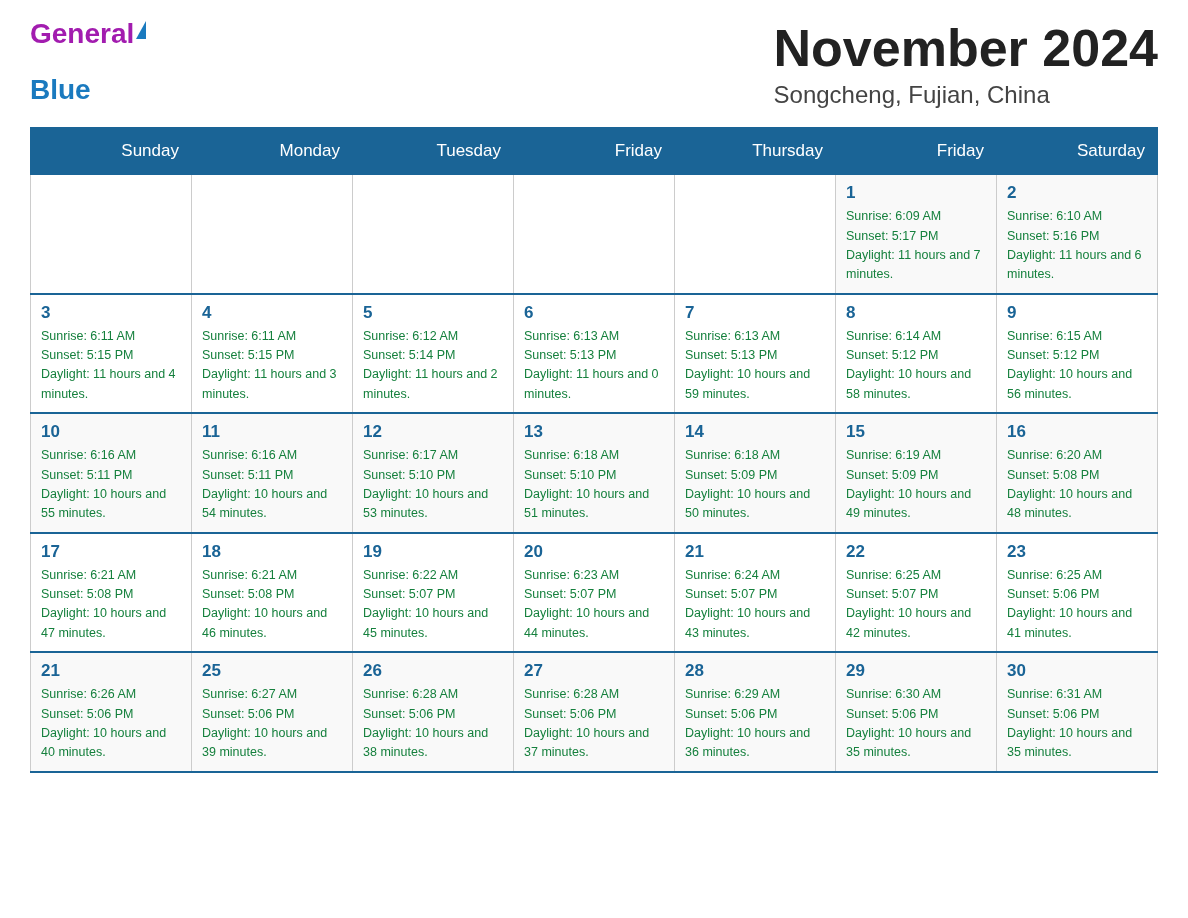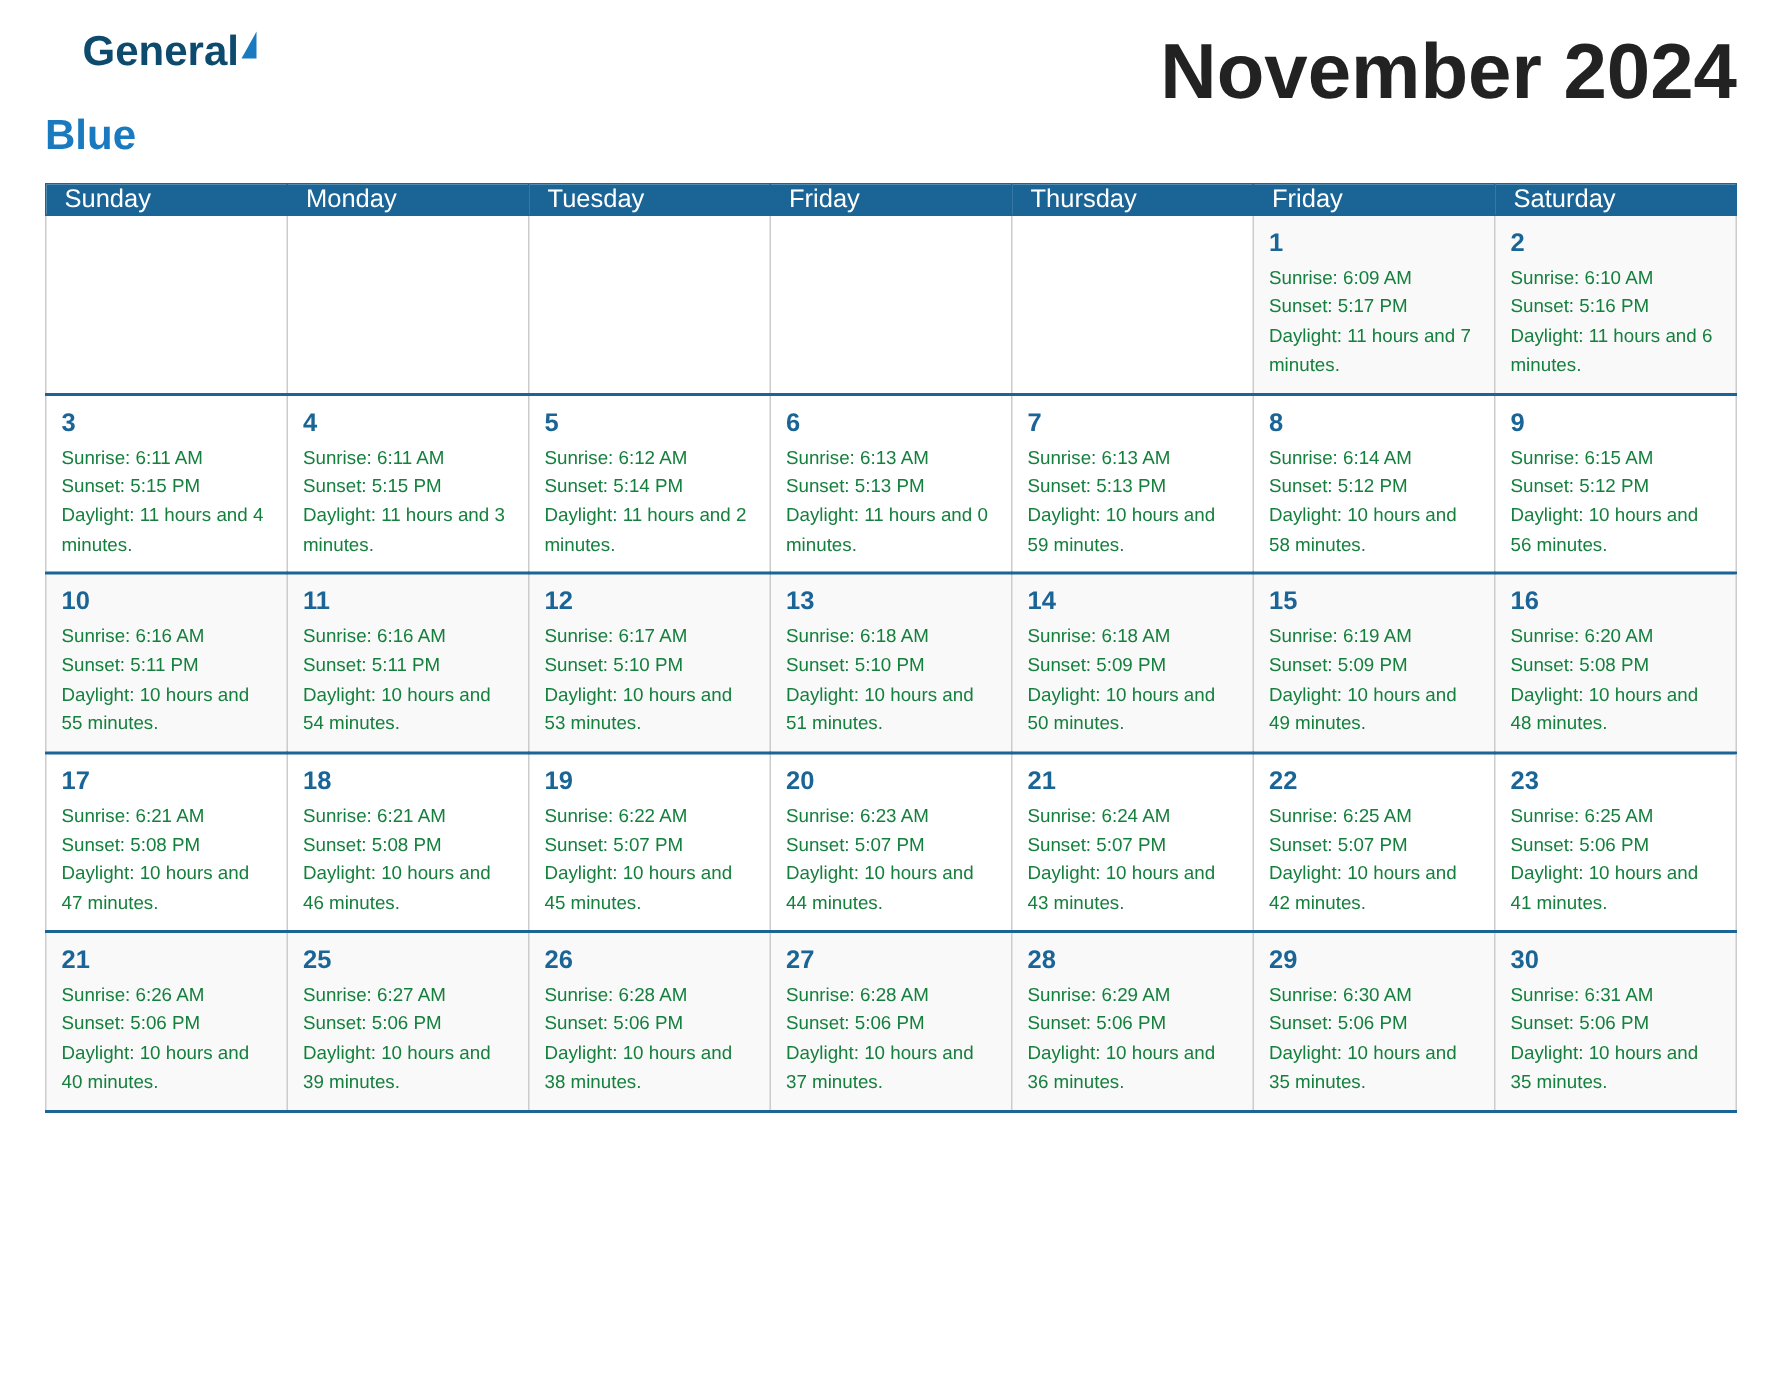--- a/index.html
+++ b/index.html
@@ -17,23 +17,22 @@
       margin-bottom: 18px;
     }
     .logo {
       display: flex;
       flex-direction: column;
       align-items: flex-start;
     }
     .logo-general {
       font-size: 28px;
       font-weight: bold;
-      color: #0c4a6e;
+      color: #a21caf;
       line-height: 1;
-      margin-left: 25px;
     }
     .logo-blue {
       font-size: 28px;
       font-weight: bold;
       color: #1a7abf;
       line-height: 1;
       margin-top: 28px;
     }
     .logo-triangle {
       display: inline-block;
@@ -68,22 +67,22 @@
       width: 100%;
       border-collapse: collapse;
     }
     .calendar thead tr {
       background-color: #1a6496;
     }
     .calendar thead th {
       color: #fff;
       font-size: 17px;
       font-weight: normal;
-      padding: 0 12px;
-      text-align: left;
+      padding: 13px 12px;
+      text-align: right;
       border: 1px solid #1a6496;
     }
     .calendar tbody tr {
       border-bottom: 2px solid #1a6496;
     }
     .calendar tbody td {
       vertical-align: top;
       padding: 8px 10px;
       border-left: 1px solid #ccc;
       border-right: 1px solid #ccc;
@@ -119,20 +118,21 @@
 <div class="header">
   <div class="logo">
     <div class="logo-row">
       <span class="logo-general">General</span>
       <span class="logo-triangle"></span>
     </div>
     <span class="logo-blue">Blue</span>
   </div>
   <div class="title-block">
     <div class="month-title">November 2024</div>
+    <div class="location-title">Songcheng, Fujian, China</div>
   </div>
 </div>
 
 <table class="calendar">
   <thead>
     <tr>
     <th>Sunday</th>
         <th>Monday</th>
         <th>Tuesday</th>
         <th>Friday</th>

